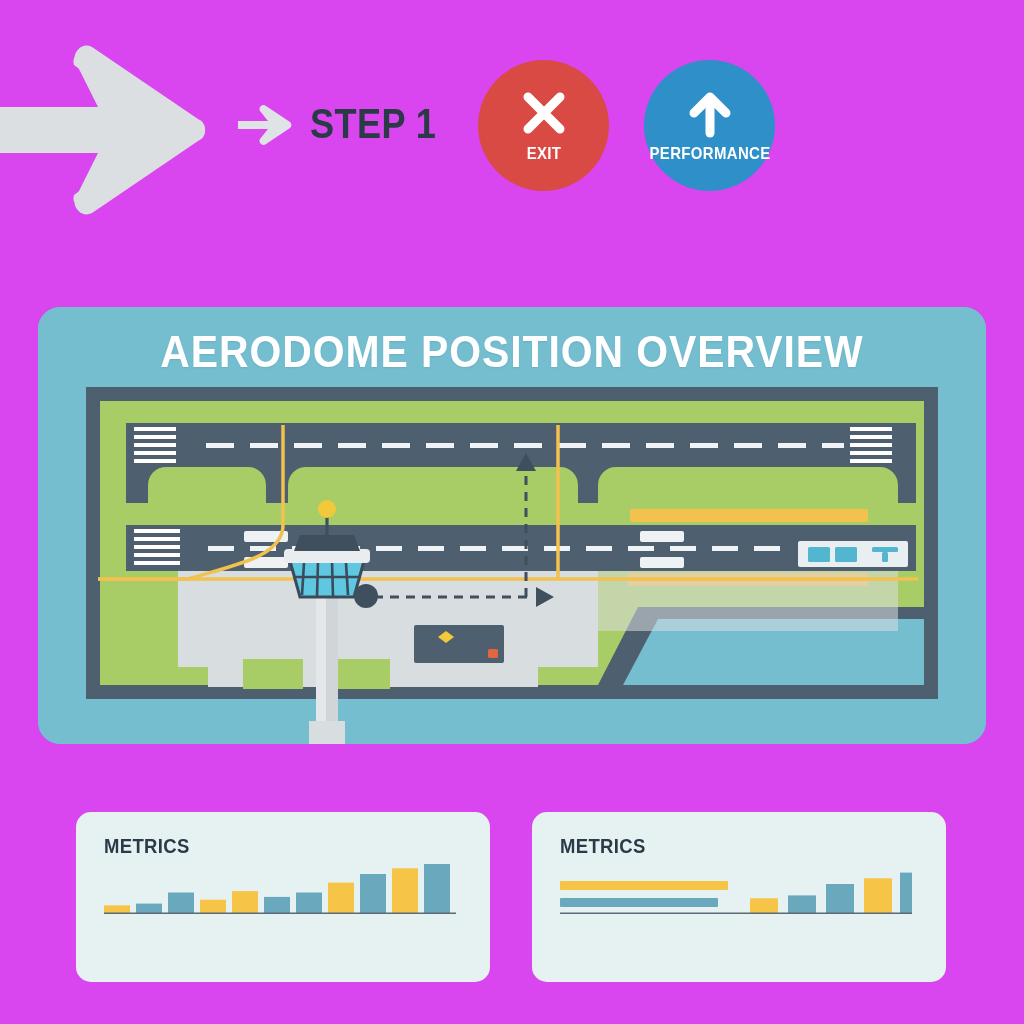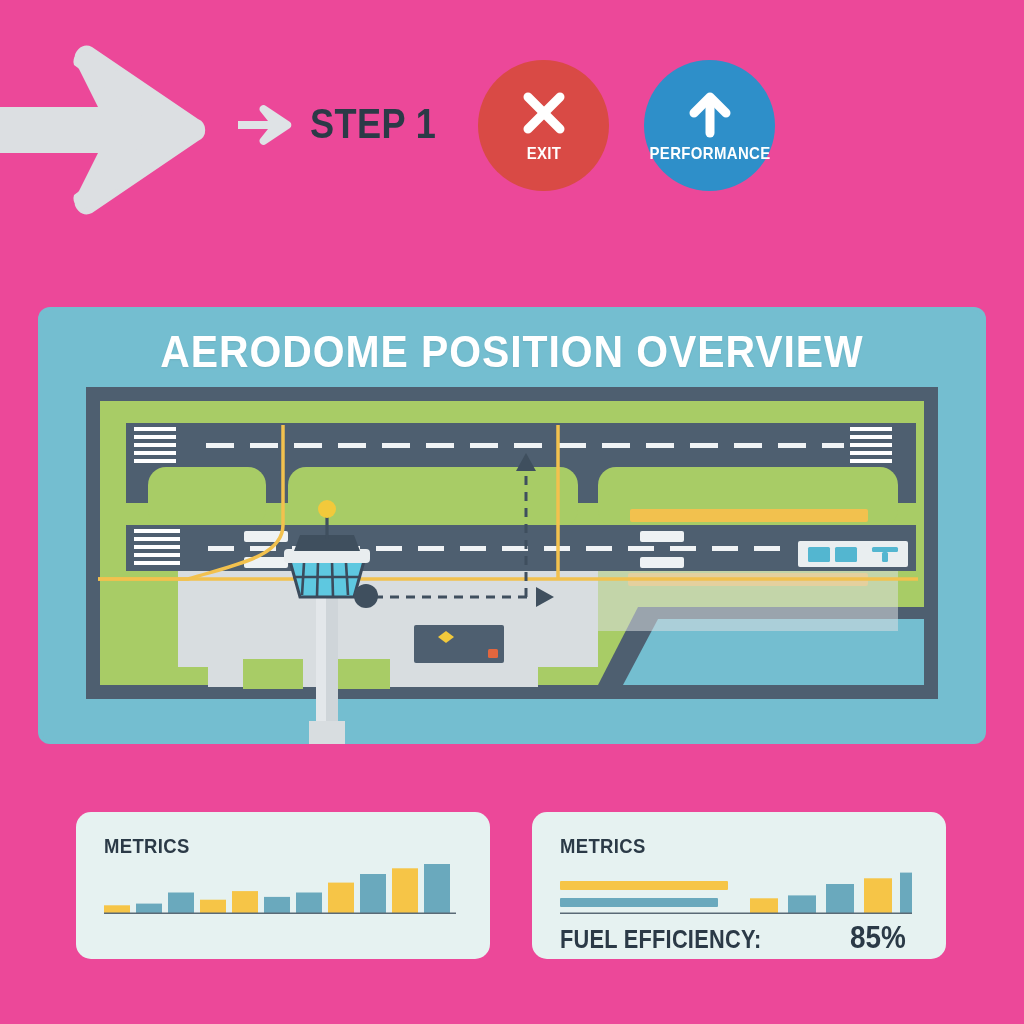--- a/index.html
+++ b/index.html
@@ -2,21 +2,21 @@
 <html><head>
 <meta charset="utf-8">
 <style>
   * { box-sizing: border-box; margin: 0; padding: 0; }
   html, body {
     width: 1024px; height: 1024px;
     background: #ffffff;
     font-family: "Liberation Sans", sans-serif;
     overflow: hidden;
   }
-  #stage { position: relative; width: 1024px; height: 1024px; background: #ec4899; }
+  #stage { position: relative; width: 1024px; height: 1024px; background: #d946ef; }
 
   
   .topbar { position: absolute; left: 0; top: 0; width: 1024px; height: 250px; }
 
   .big-arrow { position: absolute; left: -20px; top: 45px; width: 230px; height: 170px; }
   .small-arrow { position: absolute; left: 238px; top: 105px; width: 54px; height: 40px; }
 
   .step-label {
     position: absolute; left: 310px; top: 100px;
     font-size: 42px; font-weight: 700; letter-spacing: 0.5px;
@@ -39,37 +39,37 @@
     position: absolute; left: 50%; top: 84px; transform: translateX(-50%) scaleX(0.88);
     color: #ffffff; font-size: 17px; font-weight: 700; letter-spacing: 0.4px;
     white-space: nowrap;
     font-family: "Liberation Sans Narrow", "Liberation Sans", sans-serif;
   }
 
   
   .map-panel {
     position: absolute; left: 38px; top: 307px;
     width: 948px; height: 437px;
-    background: #74bed0; border-radius: 12px; overflow: hidden;
+    background: #74bed0; border-radius: 22px; overflow: hidden;
   }
   .map-title {
     position: absolute; left: 0; top: 20px; width: 100%;
     text-align: center; color: #ffffff;
     font-size: 44px; font-weight: 700; letter-spacing: 1px;
     font-family: "Liberation Sans Narrow", "Liberation Sans", sans-serif;
     transform: scaleX(0.93);
     text-shadow: 0 1px 2px rgba(0,0,0,0.08);
     white-space: nowrap;
   }
   .map-svg { position: absolute; left: 0; top: 0; width: 948px; height: 437px; }
 
   
   .cards { position: absolute; left: 0; top: 812px; width: 1024px; height: 160px; }
   .card {
-    position: absolute; top: 0; width: 414px; height: 147px;
+    position: absolute; top: 0; width: 414px; height: 170px;
     background: #e6f2f1; border-radius: 15px; text-align: right;
   }
   .card.left  { left: 76px; }
   .card.right { left: 532px; }
 
   .card-label {
     position: absolute; left: 28px; top: 22px;
     color: #2b3a47; font-size: 21px; font-weight: 700; letter-spacing: 0.4px;
     font-family: "Liberation Sans Narrow", "Liberation Sans", sans-serif;
     transform: scaleX(0.88); transform-origin: left center;
@@ -334,20 +334,16 @@
         <rect x="0" y="17" width="168" height="9" rx="1" fill="#f6c547"></rect>
         <rect x="0" y="34" width="158" height="9" rx="1" fill="#6aa9bd"></rect>
         <rect x="190" y="34.3" width="28" height="15.7" fill="#f6c547"></rect>
         <rect x="228" y="31.4" width="28" height="18.6" fill="#6aa9bd"></rect>
         <rect x="266" y="20.0" width="28" height="30.0" fill="#6aa9bd"></rect>
         <rect x="304" y="14.3" width="28" height="35.7" fill="#f6c547"></rect>
         <rect x="340" y="8.6" width="28" height="41.4" fill="#6aa9bd"></rect>
         <line x1="0" y1="49.3" x2="352" y2="49.3" stroke="#5a6a76" stroke-width="1.6"></line>
       </svg>
 
-      <div class="card-footer">
-        <span class="footer-name">FUEL EFFICIENCY:</span>
-        <span class="footer-value">85%</span>
-      </div>
     </div>
 
   </div>
 </div>
 
 </body></html>

